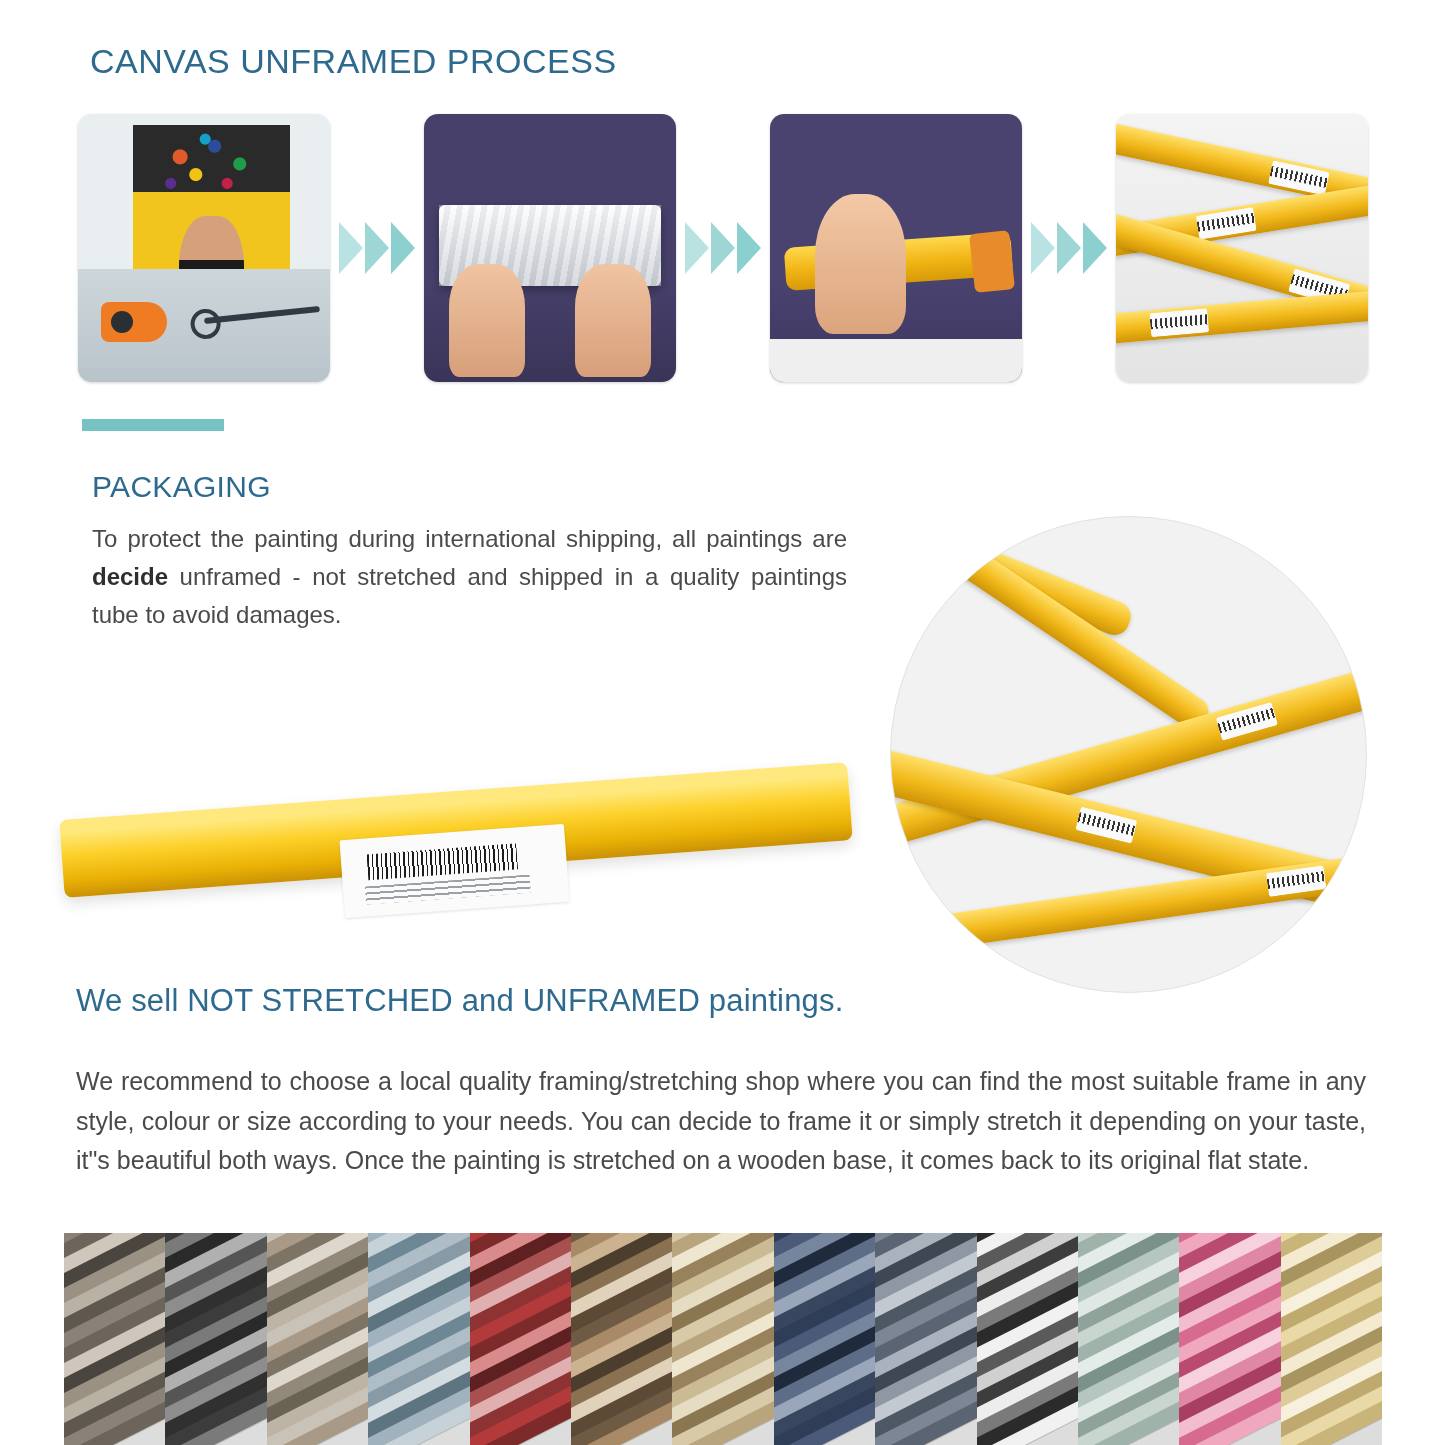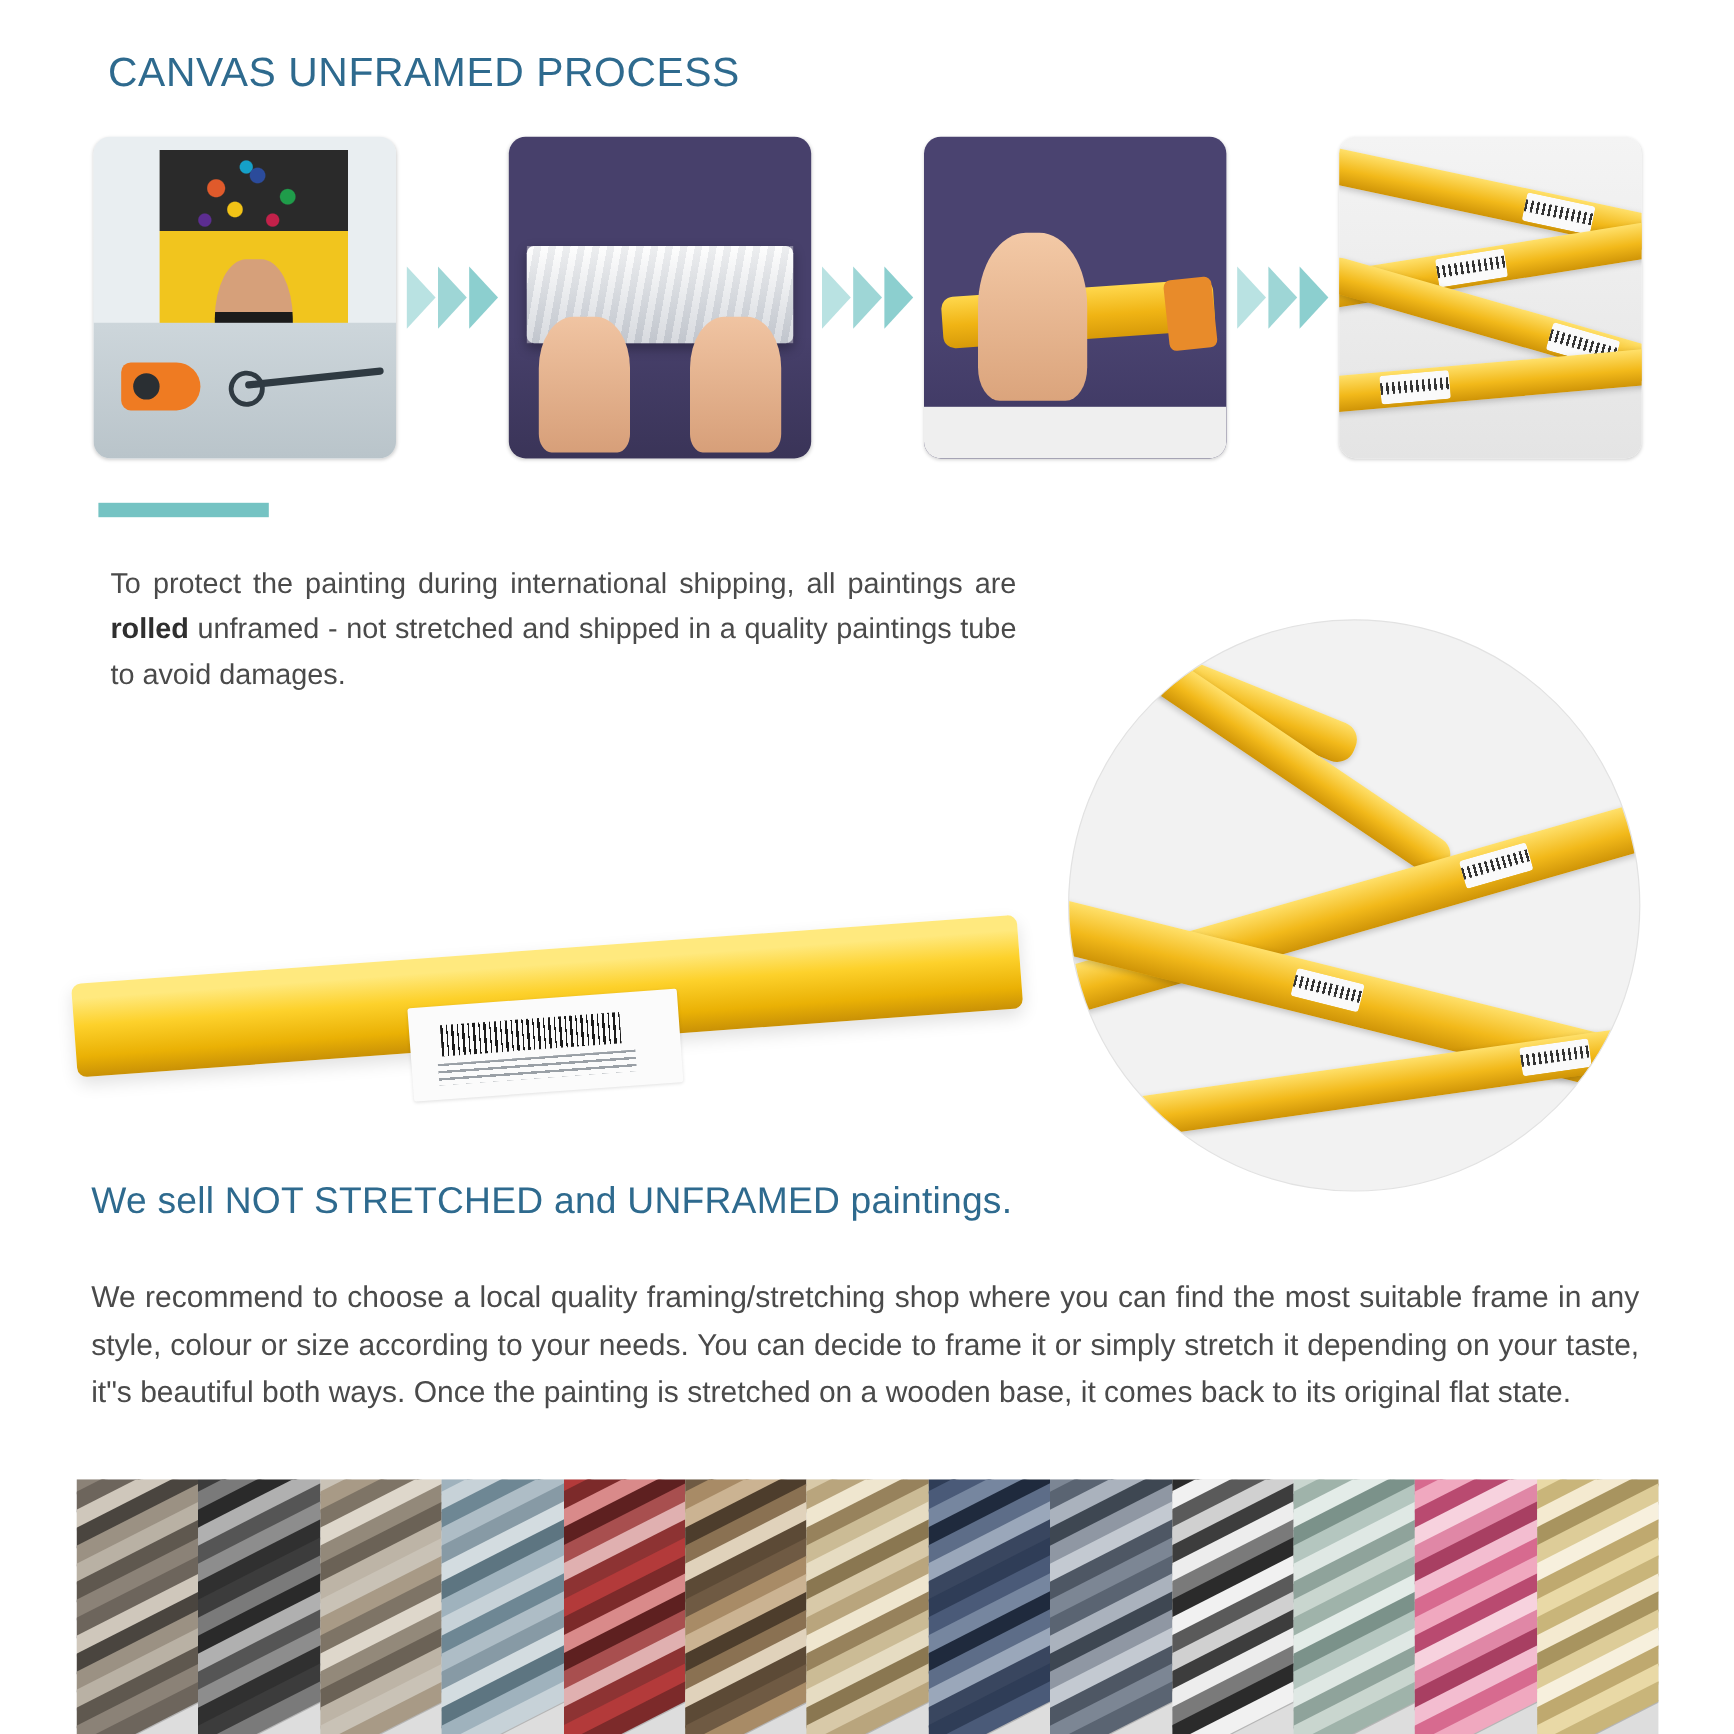--- a/index.html
+++ b/index.html
@@ -285,21 +285,22 @@
     <div class="tubey" style="left:-12%;top:70%;width:126%;transform:rotate(-5deg);">
         <span class="lbl" style="left:20%;"></span>
       </div>
   </div>
 
 </div>
 
 <div class="teal-rule"></div>
 
 <div class="pack-card">
-  <div class="pack-body"><span>To protect the painting during international shipping, all paintings are </span><b>rolled</b><span> unframed - not stretched and shipped in a quality paintings tube to avoid damages.</span></div>
+  <div class="pack-title">PACKAGING</div>
+  <div class="pack-body"><span>To protect the painting during international shipping, all paintings are </span><b>decide</b><span> unframed - not stretched and shipped in a quality paintings tube to avoid damages.</span></div>
 </div>
 
 <div class="circle-photo">
   <div class="tubey" style="left:-6%;top:8%;width:58%;height:34px;transform:rotate(22deg);"></div>
   <div class="tubey" style="left:2%;top:20%;width:70%;height:32px;transform:rotate(34deg);"></div>
   <div class="tubey" style="left:-8%;top:46%;width:118%;height:40px;transform:rotate(-16deg);">
       <span class="lbl" style="left:66%;top:6px;"></span>
     </div>
   <div class="tubey" style="left:-10%;top:62%;width:122%;height:44px;transform:rotate(14deg);">
       <span class="lbl" style="left:40%;top:8px;"></span>

